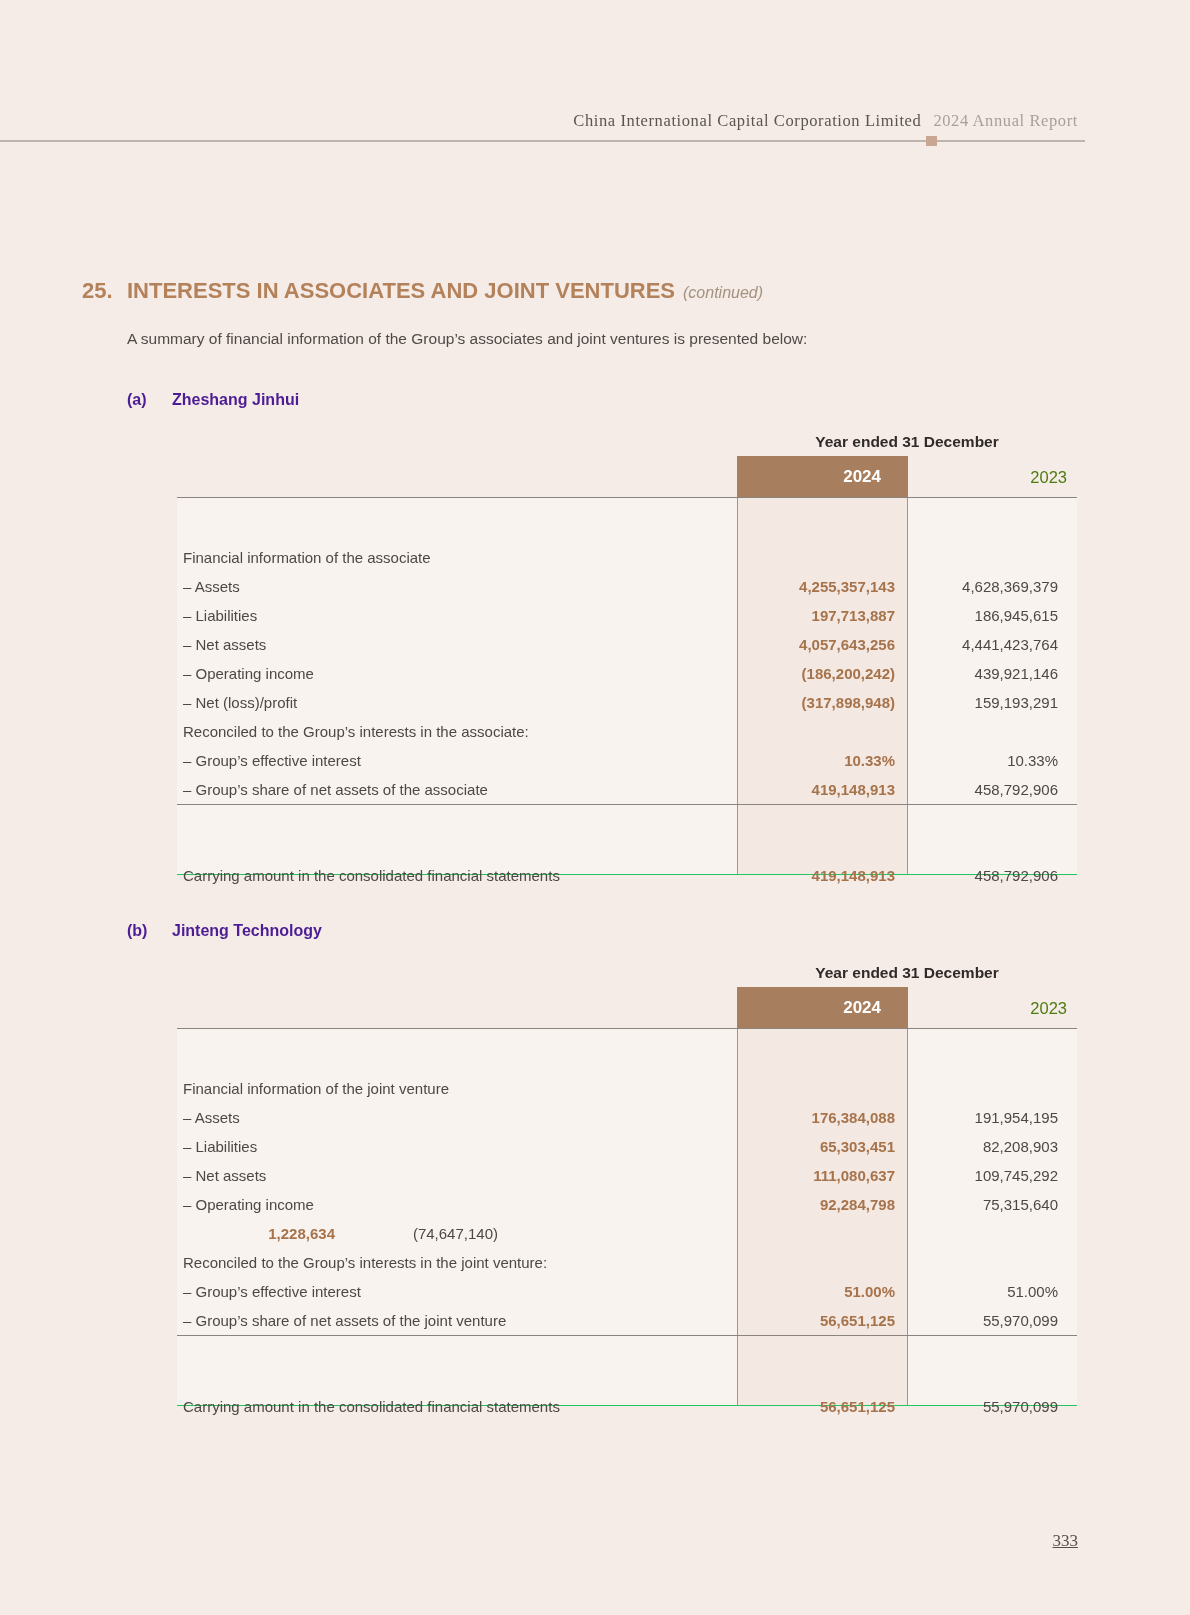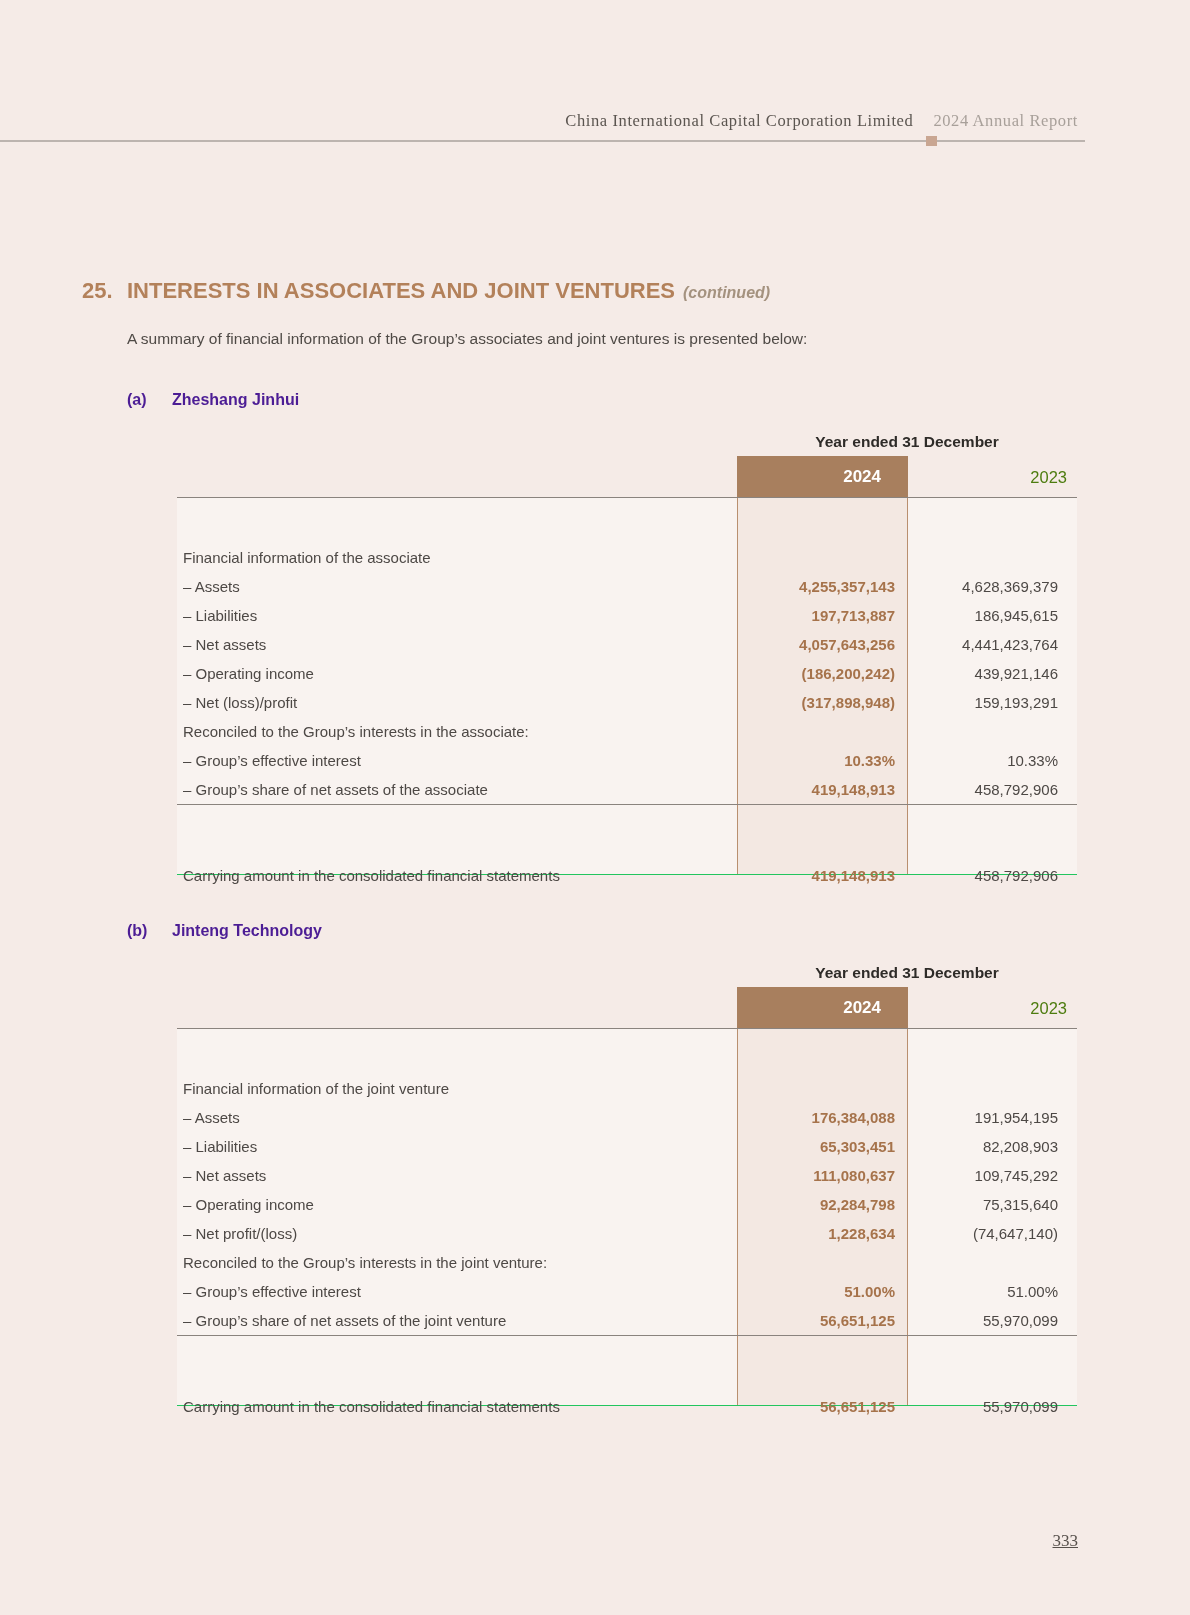--- a/index.html
+++ b/index.html
@@ -9,32 +9,32 @@
     background:#f5ebe7; overflow:hidden;
     font-family:"Liberation Sans", sans-serif;
   }
 
   
   .hdr-text {
     position:absolute; top:111px; right:112px;
     font-family:"Liberation Serif", serif;
     font-size:16.5px; letter-spacing:0.6px; color:#5b5550; white-space:nowrap;
   }
-  .hdr-report { color:#a8a09a; margin-left:20px; }
+  .hdr-report { color:#a8a09a; margin-left:12px; }
   .hdr-rule { position:absolute; top:140px; left:0; width:1085px; height:2px; background:#bcb4af; }
   .hdr-square { position:absolute; top:136px; left:926px; width:11px; height:10px; background:#c9a692; }
 
   
   .doc-title {
     position:absolute; top:278px; left:82px;
     font-size:22px; font-weight:bold; color:#b3815a; white-space:nowrap;
   }
   .doc-title .num { display:inline-block; width:45px; }
   .doc-title .cont {
-    font-size:16px; font-weight:bold; font-style:italic; color:#a4927f; margin-left:8px;
+    font-size:16px; font-weight:normal; font-style:italic; color:#a4927f; margin-left:8px;
   }
   .intro { position:absolute; top:330px; left:127px; font-size:15.5px; color:#4f4a46; }
 
   
   .subsec { position:absolute; left:127px; font-size:16px; font-weight:bold; color:#4c1d95; white-space:nowrap; }
   .subsec .lbl { display:inline-block; width:45px; }
   #subsec-a { top:391px; }
   #subsec-b { top:922px; }
 
   
@@ -191,21 +191,20 @@
           <div class="rl">– Net assets</div>
           <div class="v24">111,080,637</div>
           <div class="v23">109,745,292</div>
         </div>
         <div class="row">
           <div class="rl">– Operating income</div>
           <div class="v24">92,284,798</div>
           <div class="v23">75,315,640</div>
         </div>
         <div class="row">
-          <div class="rl">– Net profit/(loss)</div>
           <div class="v24">1,228,634</div>
           <div class="v23">(74,647,140)</div>
         </div>
         <div class="row">
           <div class="rl">Reconciled to the Group’s interests in the joint venture:</div>
           <div class="v24"></div>
           <div class="v23"></div>
         </div>
         <div class="row">
           <div class="rl">– Group’s effective interest</div>

